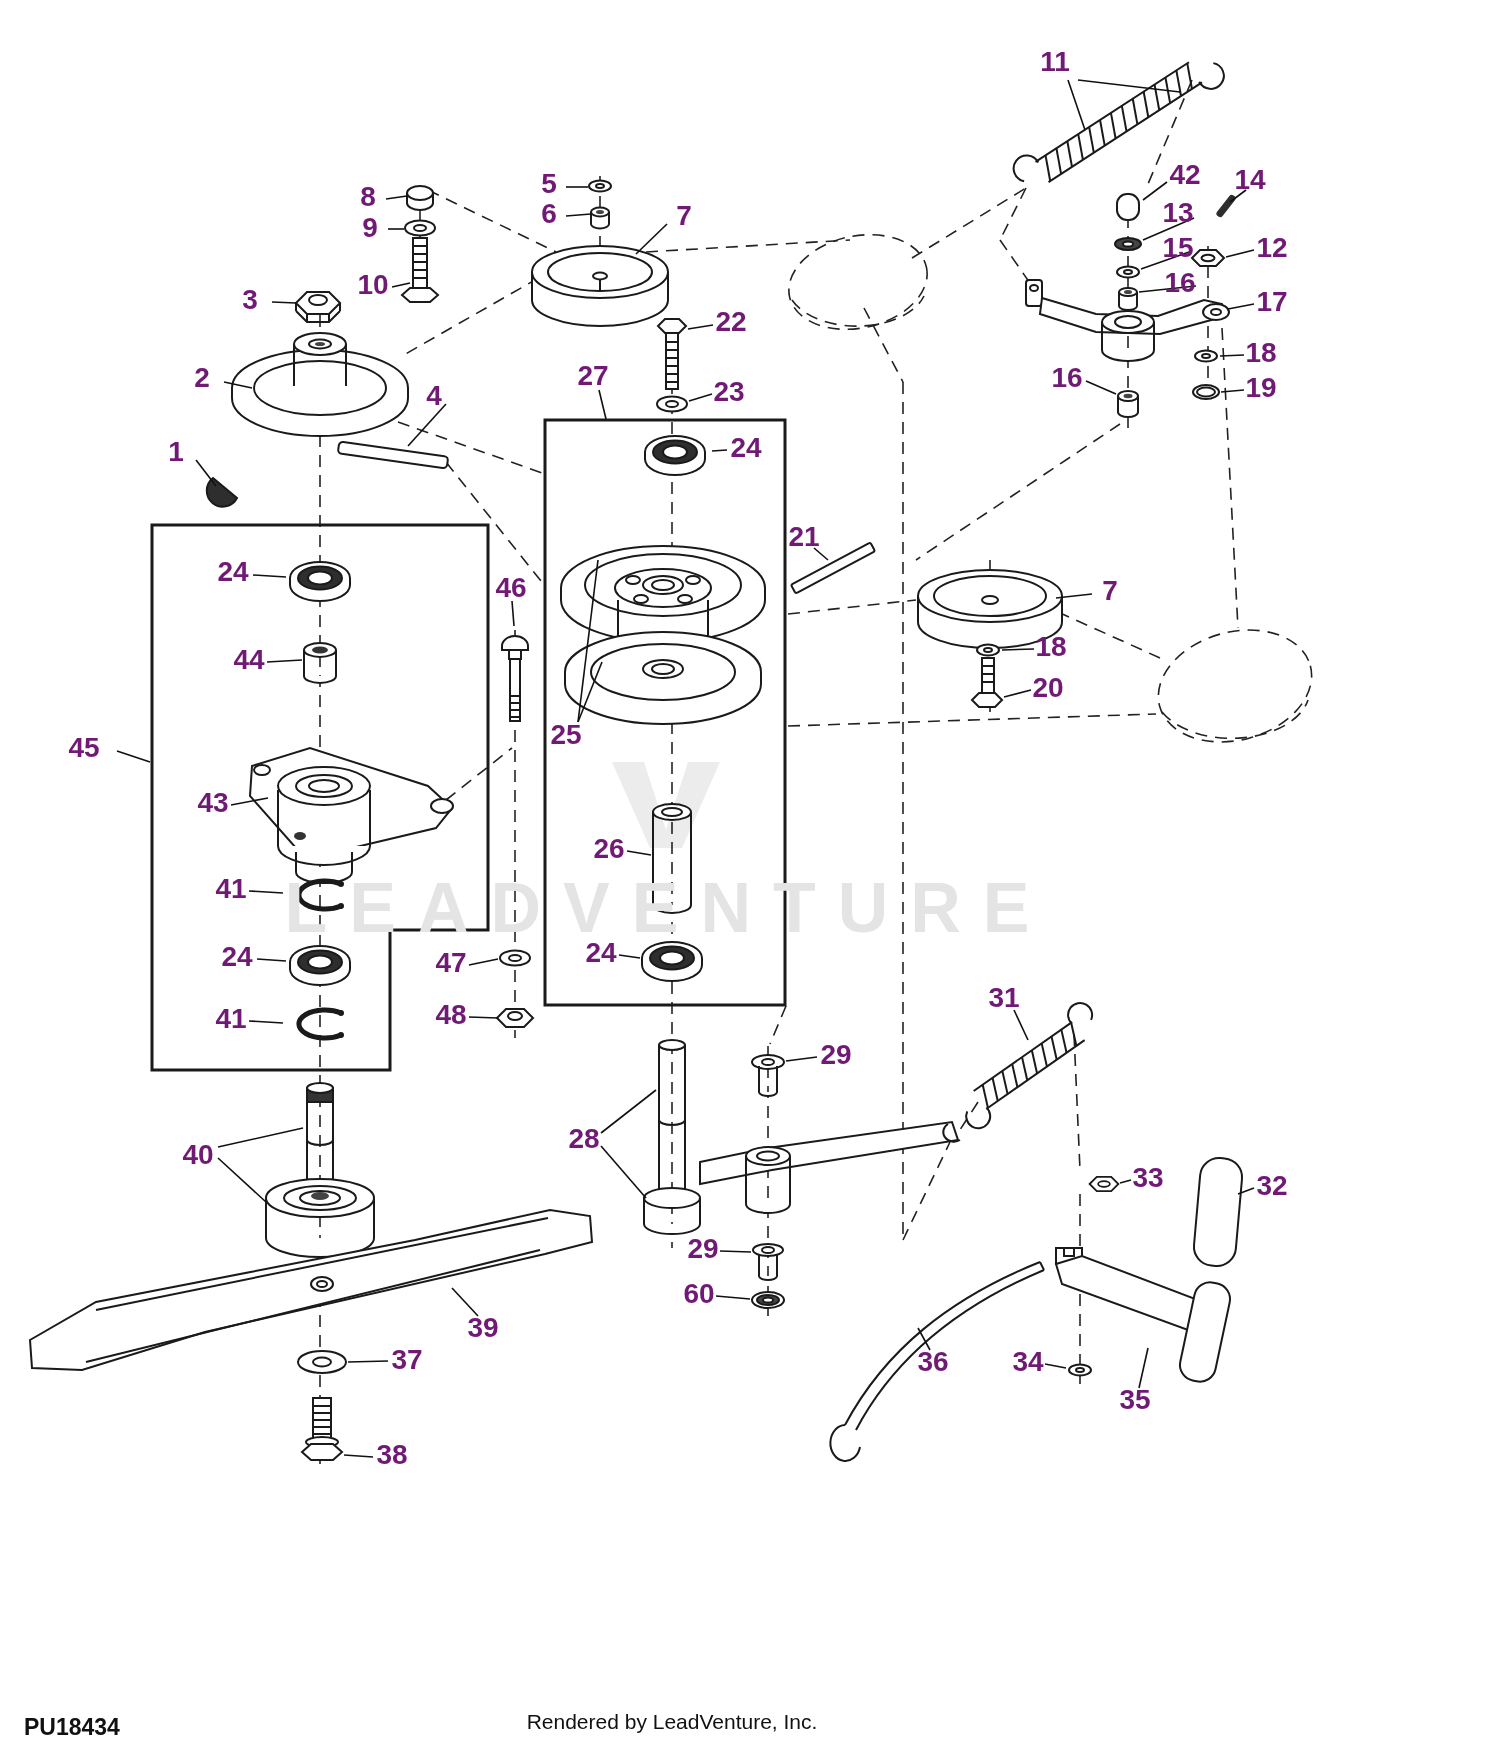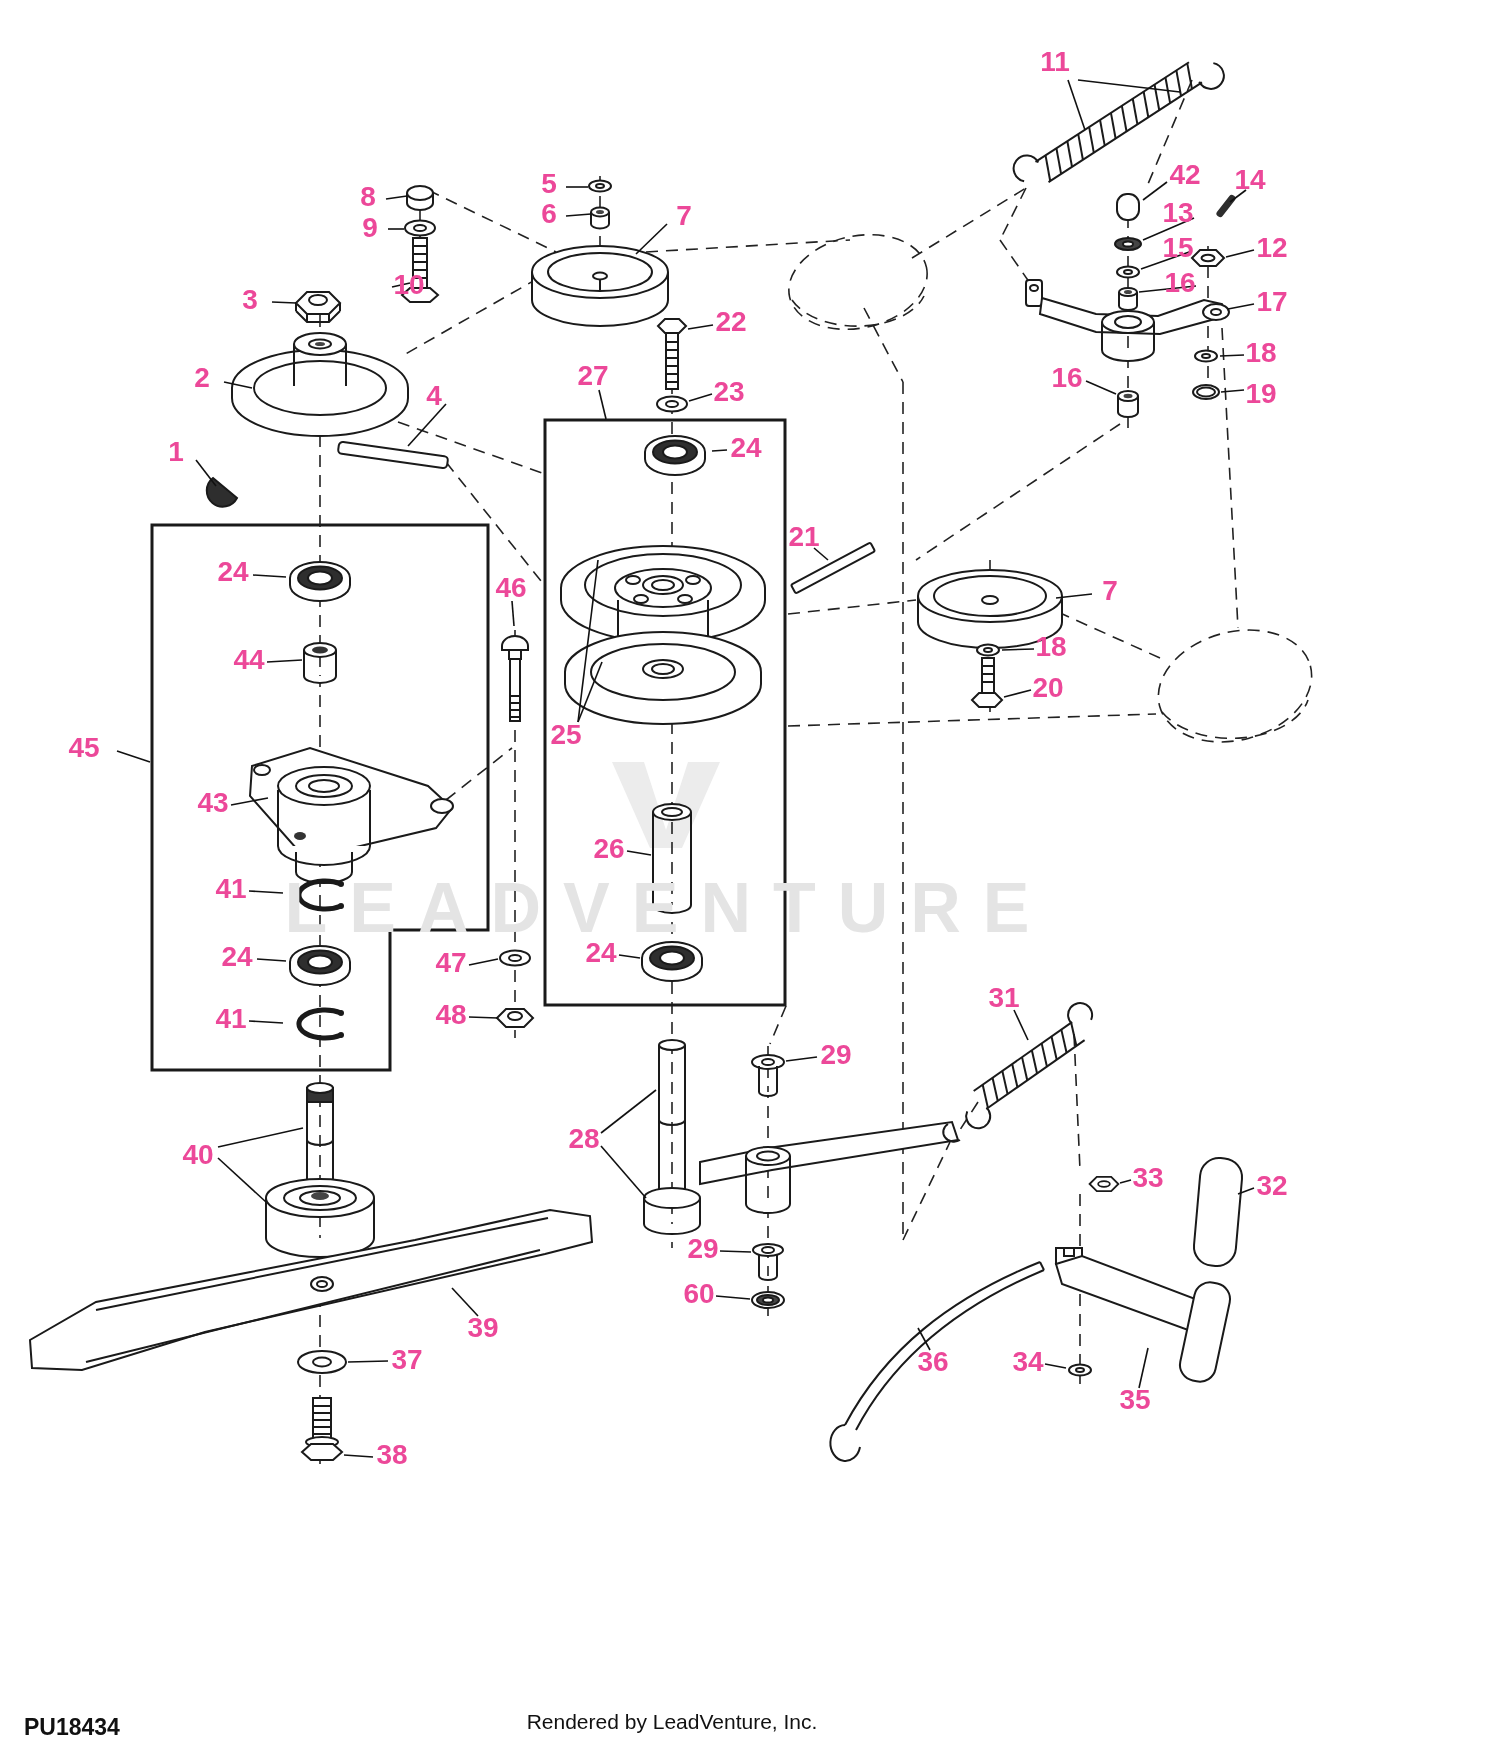--- a/index.html
+++ b/index.html
@@ -1,20 +1,20 @@
 <!DOCTYPE html>
 <html><head>
 <meta charset="utf-8">
 <style>
   html,body{margin:0;padding:0;background:#fff;}
   .page{position:relative;width:1500px;height:1750px;background:#fff;
         font-family:"Liberation Sans",sans-serif;overflow:hidden;}
   .page svg{position:absolute;left:0;top:0;}
   .callout{position:absolute;transform:translate(-50%,-50%);
-           font-weight:bold;font-size:28px;color:#ec4899;white-space:nowrap;}
+           font-weight:bold;font-size:28px;color:#701a75;white-space:nowrap;}
   .watermark{position:absolute;left:668px;top:908px;transform:translate(-50%,-50%);
              font-size:70px;font-weight:bold;letter-spacing:22px;color:#e4e4e4;white-space:nowrap;}
   .footer-code{position:absolute;left:24px;top:1680px;font-size:23px;font-weight:bold;color:#111;margin-top:34px;}
   .footer-credit{position:absolute;left:672px;top:1710px;transform:translateX(-50%);
                  font-size:21px;color:#111;}
 </style>
 </head>
 <body>
 
 <div class="page">
@@ -463,32 +463,32 @@
       <div class="callout" style="left: 176px; top: 452px;">1</div>
       <div class="callout" style="left: 202px; top: 378px;">2</div>
       <div class="callout" style="left: 250px; top: 300px;">3</div>
       <div class="callout" style="left: 434px; top: 396px;">4</div>
       <div class="callout" style="left: 549px; top: 184px;">5</div>
       <div class="callout" style="left: 549px; top: 214px;">6</div>
       <div class="callout" style="left: 684px; top: 216px;">7</div>
       <div class="callout" style="left: 1110px; top: 591px;">7</div>
       <div class="callout" style="left: 368px; top: 197px;">8</div>
       <div class="callout" style="left: 370px; top: 228px;">9</div>
-      <div class="callout" style="left: 373px; top: 285px; margin-left: 36px;">10</div>
+      <div class="callout" style="left: 373px; top: 285px;">10</div>
       <div class="callout" style="left: 1055px; top: 62px;">11</div>
       <div class="callout" style="left: 1272px; top: 248px;">12</div>
       <div class="callout" style="left: 1178px; top: 213px; text-align: center;">13</div>
       <div class="callout" style="left: 1250px; top: 180px;">14</div>
       <div class="callout" style="left: 1178px; top: 248px;">15</div>
       <div class="callout" style="left: 1180px; top: 283px;">16</div>
       <div class="callout" style="left: 1067px; top: 378px;">16</div>
       <div class="callout" style="left: 1272px; top: 302px;">17</div>
       <div class="callout" style="left: 1261px; top: 353px;">18</div>
       <div class="callout" style="left: 1051px; top: 647px;">18</div>
-      <div class="callout" style="left: 1261px; top: 388px; margin-top: 6px;">19</div>
+      <div class="callout" style="left: 1261px; top: 388px;">19</div>
       <div class="callout" style="left: 1048px; top: 688px;">20</div>
       <div class="callout" style="left: 804px; top: 537px;">21</div>
       <div class="callout" style="left: 731px; top: 322px;">22</div>
       <div class="callout" style="left: 729px; top: 392px;">23</div>
       <div class="callout" style="left: 746px; top: 448px;">24</div>
       <div class="callout" style="left: 233px; top: 572px;">24</div>
       <div class="callout" style="left: 237px; top: 957px;">24</div>
       <div class="callout" style="left: 601px; top: 953px;">24</div>
       <div class="callout" style="left: 566px; top: 735px;">25</div>
       <div class="callout" style="left: 609px; top: 849px;">26</div>

